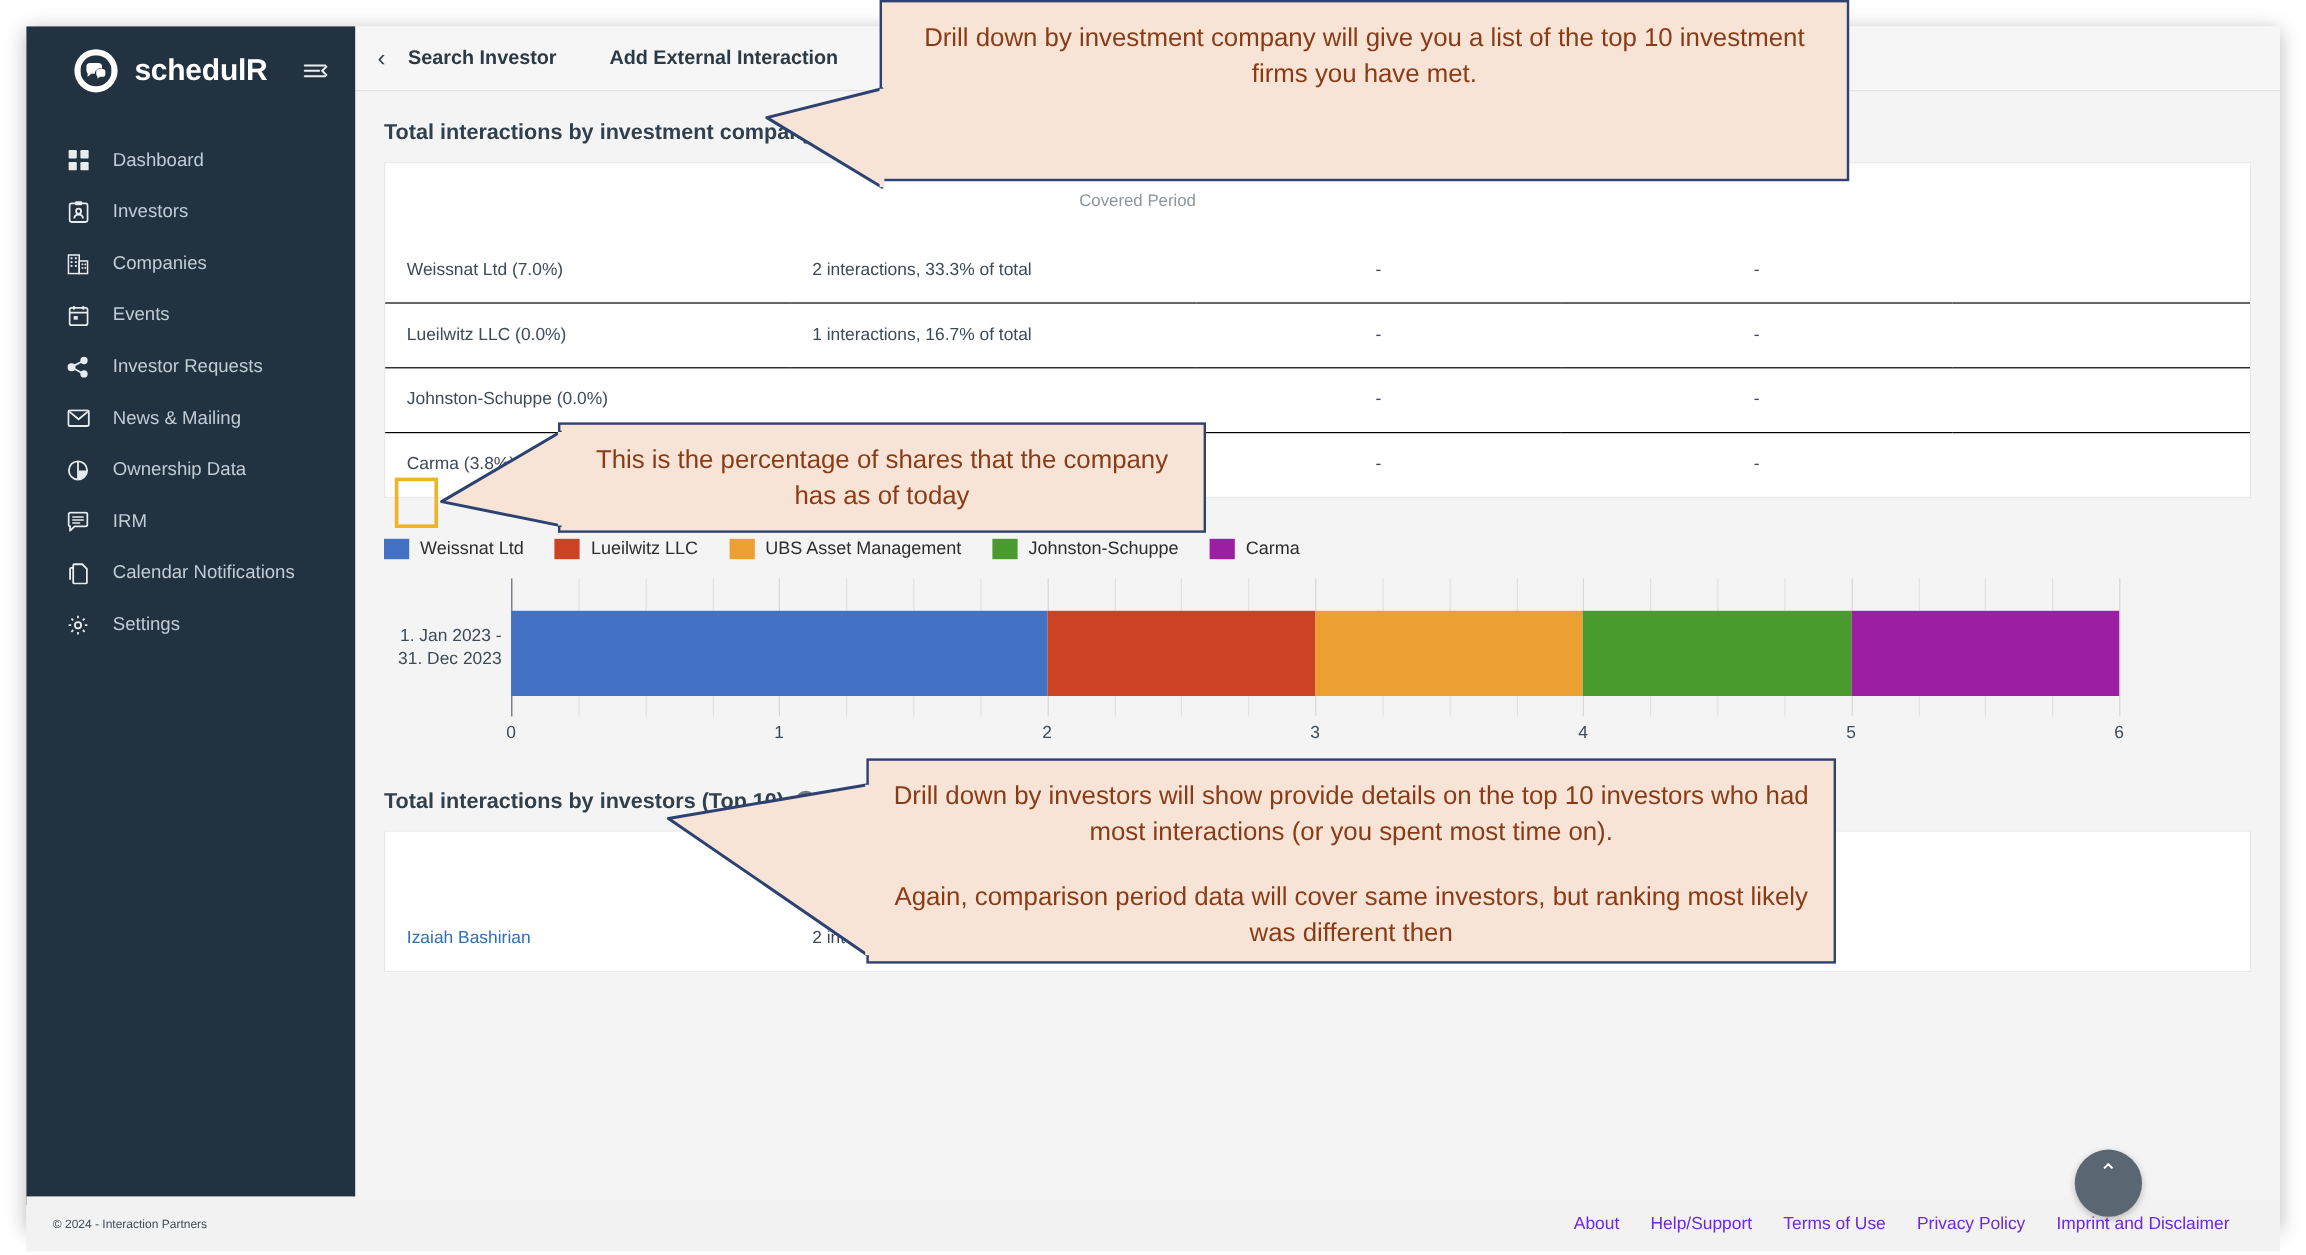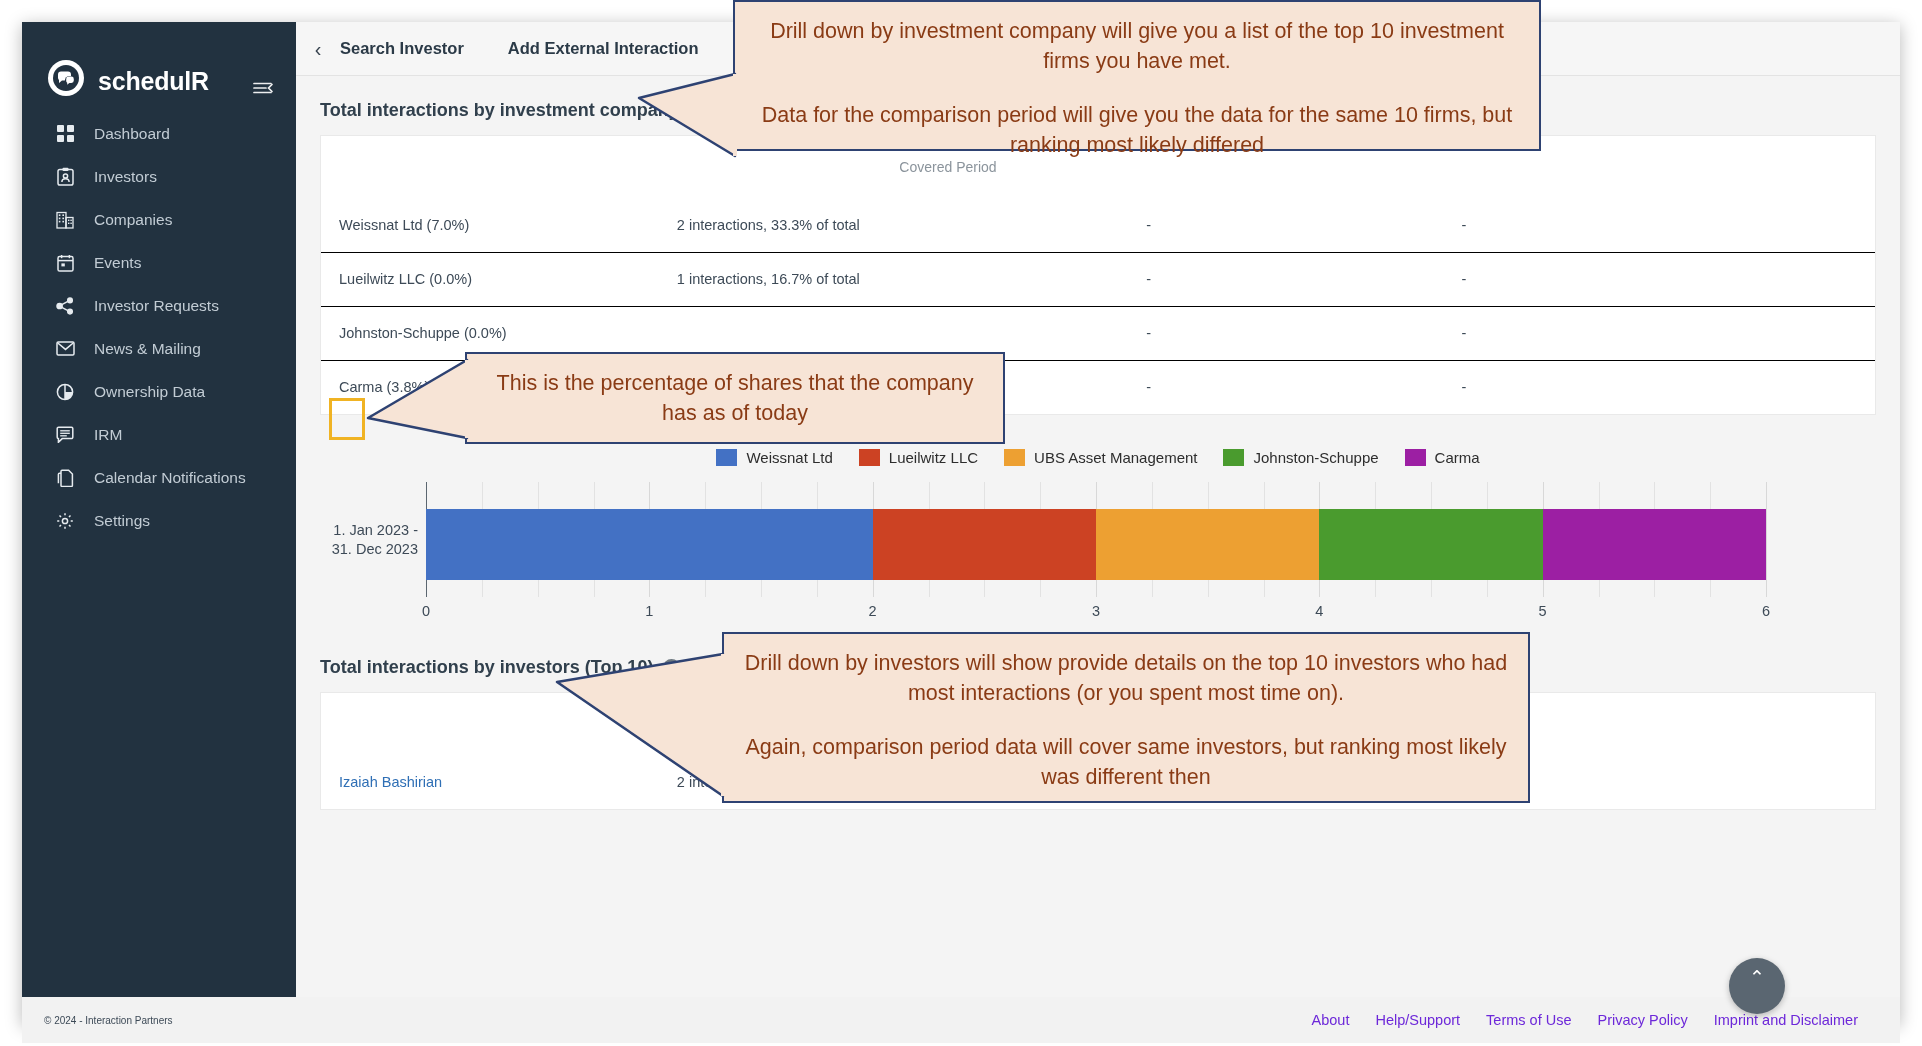--- a/index.html
+++ b/index.html
@@ -27,23 +27,24 @@
   
   .sidebar {
     position: absolute;
     left: 22px; top: 22px;
     width: 274px; height: 982px;
     background: #223240;
     color: #c9d1d8;
     z-index: 5;
   }
   .brand {
-    display: flex; align-items: flex-end;
+    display: flex; align-items: center;
     height: 74px;
     padding: 0 22px 0 26px;
+    margin-left: 14px;
   }
   .brand-logo {
     width: 36px; height: 36px; border-radius: 50%;
     background: #ffffff;
     display: flex; align-items: center; justify-content: center;
     flex: 0 0 auto;
   }
   .brand-logo svg { display: block; }
   .brand-name {
     margin-left: 14px;
@@ -142,21 +143,21 @@
   .col-cov    { width: 300px; }
   .col-c1     { width: 270px; text-align: center !important; }
   .col-c2     { width: 290px; text-align: center !important; }
   .col-pad    { width: 220px; }
   td.dash, th.dash { text-align: center !important; padding-left: 0 !important; color: #3d4a57; }
   .investor-link { color: #2f6fb5; text-decoration: none; cursor: pointer; }
 
   
   .chart-wrap { margin: 16px 24px 0 24px; padding: 18px 0 6px 0; }
   .legend {
-    display: flex; align-items: center; justify-content: center;
+    display: flex; align-items: center; 
     gap: 26px; margin-bottom: 16px;
   }
   .legend-item { display: flex; align-items: center; font-size: 15px; color: #2d2d2d; }
   .legend-swatch { width: 21px; height: 17px; margin-right: 9px; }
   .plot {
     position: relative;
     margin-left: 106px;
     margin-right: 110px;
     height: 115px;
   }
@@ -587,21 +588,20 @@
   <div class="scrolltop">
     <span>⌃</span>
   </div>
 
   <svg class="callout-tail" style="left:635px; top:72px; width:110px; height:86px;" viewBox="0 0 110 86">
     <polygon points="100,2 100,84 4,26" fill="#f7e4d6" stroke="#2e4272" stroke-width="2.5" stroke-linejoin="round"></polygon>
     <line x1="100" y1="2" x2="100" y2="84" stroke="#f7e4d6" stroke-width="4"></line>
   </svg>
   <div class="callout co1">
     <p>Drill down by investment company will give you a list of the top 10 investment firms you have met.</p>
-    <p>Data for the comparison period will give you the data for the same 10 firms, but ranking most likely differed</p>
   </div>
 
   <div class="hl-box" style="left:329px; top:398px; width:36px; height:42px;"></div>
   <svg class="callout-tail" style="left:360px; top:358px; width:115px; height:84px;" viewBox="0 0 115 84">
     <polygon points="107,2 107,80 8,60" fill="#f7e4d6" stroke="#2e4272" stroke-width="2.5" stroke-linejoin="round"></polygon>
     <line x1="107" y1="2" x2="107" y2="80" stroke="#f7e4d6" stroke-width="4"></line>
   </svg>
   <div class="callout co2">
     <p>This is the percentage of shares that the company has as of today</p>
   </div>

